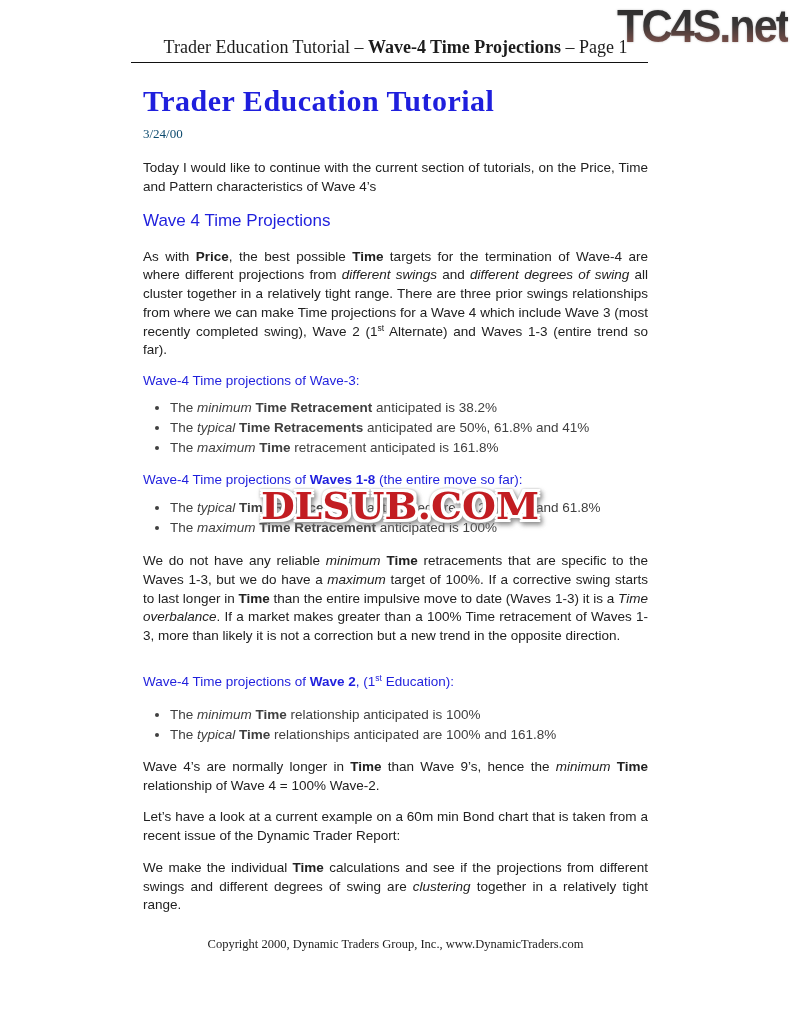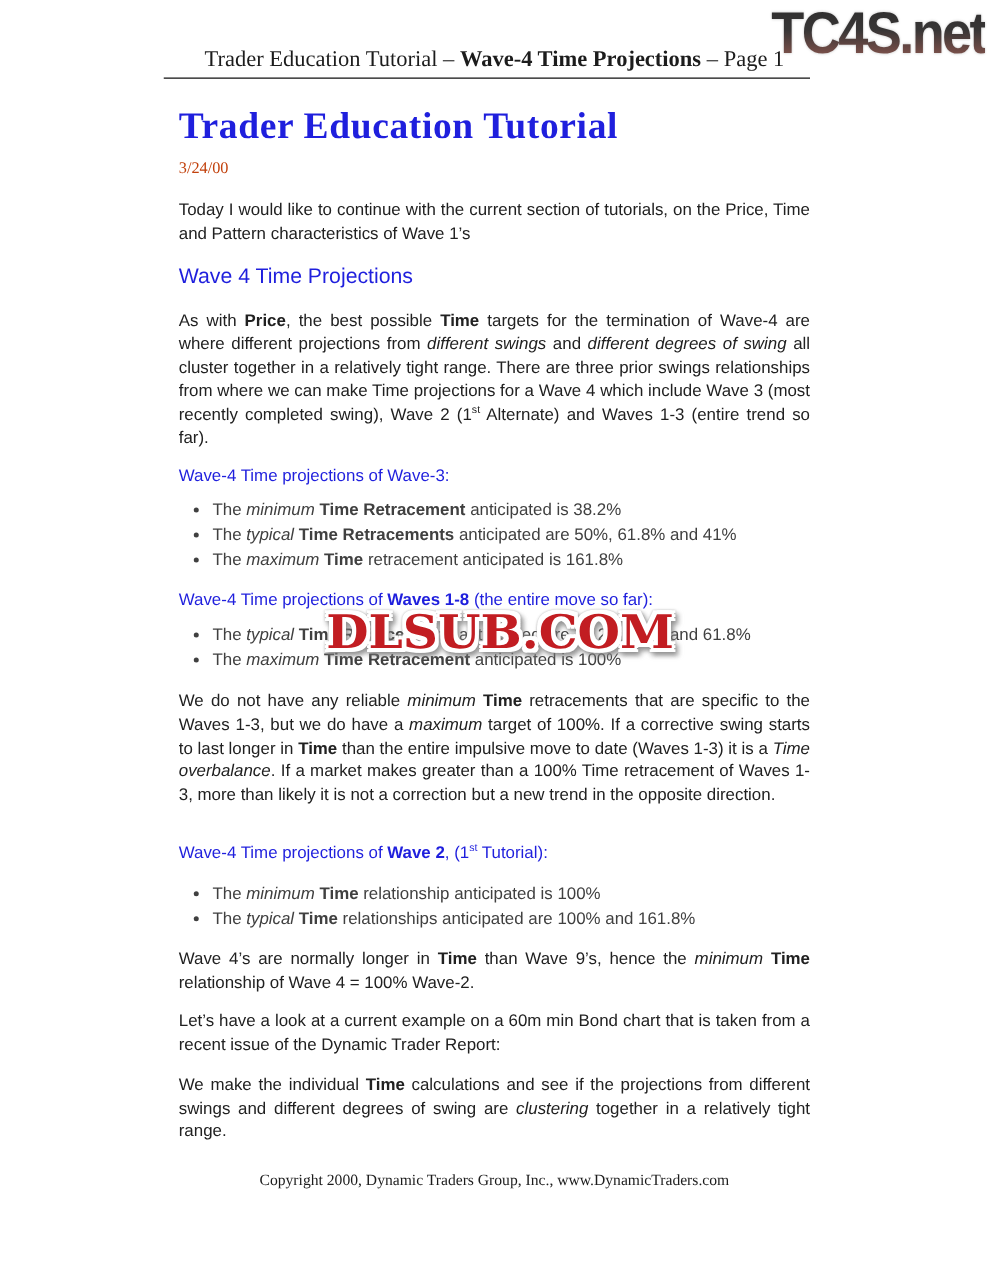--- a/index.html
+++ b/index.html
@@ -36,21 +36,21 @@
     font-family:"Liberation Serif",serif;
     font-weight:bold;
     font-size:30px;line-height:34px;
     color:var(--accent-blue,#1f1fdd);
     letter-spacing:.5px;
   }
   .doc-date{
     margin:8px 0 0 0;
     font-family:"Liberation Serif",serif;
     font-size:13px;line-height:16px;
-    color:#c2410c;
+    color:#0c4a6e;
   }
   
   #doc-blocks p,#doc-blocks ul{margin:0;}
   .para{
     font-size:13.5px;line-height:18.75px;
     text-align:justify;
     color:#212121;
   }
   .heading{
     font-size:17px;line-height:20px;
@@ -153,36 +153,36 @@
 
     <div class="running-header"><span>Trader Education Tutorial – </span><span class="b">Wave-4 Time Projections</span><span> – Page 1</span></div>
 
     <hr class="header-rule">
 
     <h1 class="doc-title">Trader Education Tutorial</h1>
 
     <div class="doc-date">3/24/00</div>
 
     <div id="doc-blocks">
-        <p class="para"><span>Today I would like to continue with the current section of tutorials, on the Price, Time and Pattern characteristics of Wave 1’s</span></p>
+        <p class="para"><span>Today I would like to continue with the current section of tutorials, on the Price, Time and Pattern characteristics of Wave 4’s</span></p>
         <p class="heading"><span>Wave 4 Time Projections</span></p>
         <p class="para"><span>As with </span><span class="b">Price</span><span>, the best possible </span><span class="b">Time</span><span> targets for the termination of Wave-4 are where different projections from </span><span class="i">different swings</span><span> and </span><span class="i">different degrees of swing</span><span> all cluster together in a relatively tight range. There are three prior swings relationships from where we can make Time projections for a Wave 4 which include Wave 3 (most recently completed swing), Wave 2 (1</span><span class="sup">st</span><span> Alternate) and Waves 1-3 (entire trend so far).</span></p>
         <p class="subhead"><span>Wave-4 Time projections of Wave-3:</span></p>
         <ul class="bullets">
           <li><span>The </span><span class="i">minimum</span><span> </span><span class="b">Time Retracement</span><span> anticipated is 38.2%</span></li>
           <li><span>The </span><span class="i">typical</span><span> </span><span class="b">Time Retracements</span><span> anticipated are 50%, 61.8% and 41%</span></li>
           <li><span>The </span><span class="i">maximum</span><span> </span><span class="b">Time</span><span> retracement anticipated is 161.8%</span></li>
         </ul>
         <p class="subhead"><span>Wave-4 Time projections of </span><span class="b">Waves 1-8</span><span> (the entire move so far):</span></p>
         <ul class="bullets">
           <li><span>The </span><span class="i">typical</span><span> </span><span class="b">Time Retracements</span><span> anticipated are 38.2%, 50% and 61.8%</span></li>
           <li><span>The </span><span class="i">maximum</span><span> </span><span class="b">Time Retracement</span><span> anticipated is 100%</span></li>
         </ul>
         <p class="para"><span>We do not have any reliable </span><span class="i">minimum</span><span> </span><span class="b">Time</span><span> retracements that are specific to the Waves 1-3, but we do have a </span><span class="i">maximum</span><span> target of 100%. If a corrective swing starts to last longer in </span><span class="b">Time</span><span> than the entire impulsive move to date (Waves 1-3) it is a </span><span class="i">Time overbalance</span><span>. If a market makes greater than a 100% Time retracement of Waves 1-3, more than likely it is not a correction but a new trend in the opposite direction.</span></p>
-        <p class="subhead"><span>Wave-4 Time projections of </span><span class="b">Wave 2</span><span>, (1</span><span class="sup">st</span><span> Tutorial):</span></p>
+        <p class="subhead"><span>Wave-4 Time projections of </span><span class="b">Wave 2</span><span>, (1</span><span class="sup">st</span><span> Education):</span></p>
         <ul class="bullets">
           <li><span>The </span><span class="i">minimum</span><span> </span><span class="b">Time</span><span> relationship anticipated is 100%</span></li>
           <li><span>The </span><span class="i">typical</span><span> </span><span class="b">Time</span><span> relationships anticipated are 100% and 161.8%</span></li>
         </ul>
         <p class="para"><span>Wave 4’s are normally longer in </span><span class="b">Time</span><span> than Wave 9’s, hence the </span><span class="i">minimum</span><span> </span><span class="b">Time</span><span> relationship of Wave 4 = 100% Wave-2.</span></p>
         <p class="para"><span>Let’s have a look at a current example on a 60m min Bond chart that is taken from a recent issue of the Dynamic Trader Report:</span></p>
         <p class="para"><span>We make the individual </span><span class="b">Time</span><span> calculations and see if the projections from different swings and different degrees of swing are </span><span class="i">clustering</span><span> together in a relatively tight range.</span></p>
       </div>
 
     <div class="doc-footer">Copyright 2000, Dynamic Traders Group, Inc., www.DynamicTraders.com</div>

